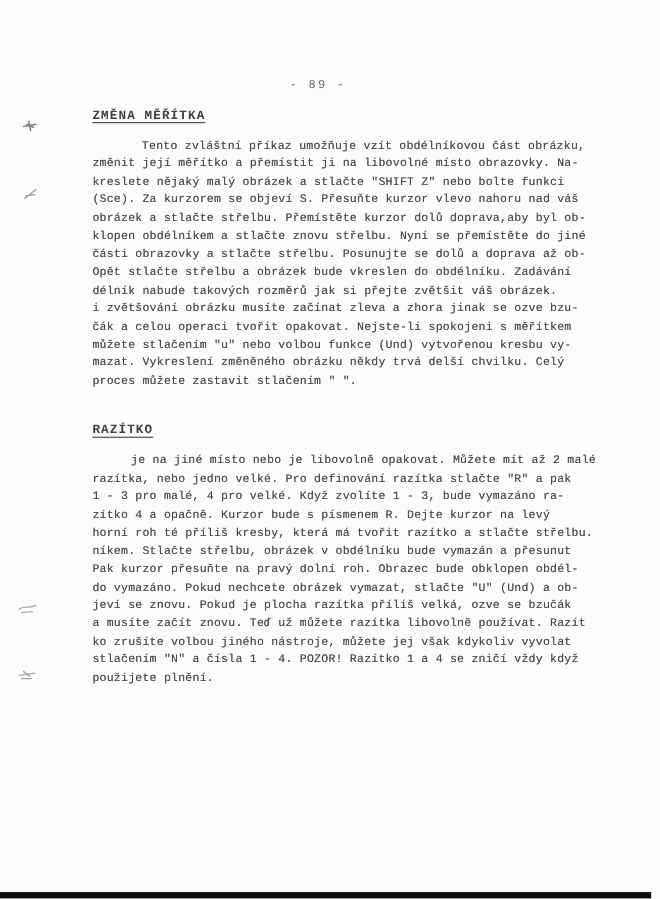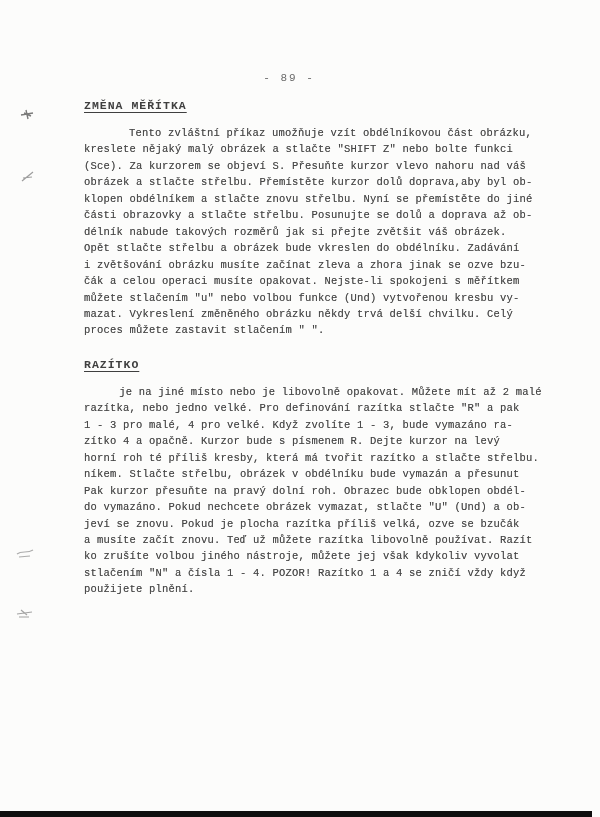--- a/index.html
+++ b/index.html
@@ -37,21 +37,21 @@
   }
   .section h2 {
     margin: 0 0 13px 0;
     font-size: 11.5px;
     font-weight: bold;
     letter-spacing: 1px;
     text-decoration: underline;
     text-underline-offset: 3px;
     color: #3f3f3f;
   }
-  .section + .section { margin-top: 19px; }
+  .section + .section { margin-top: 30px; }
   .para { margin: 0 0 16px 0; }
   .para .line {
     font-size: 10.5px;
     line-height: 16.45px;
     white-space: pre;
     letter-spacing: 0.2px;
     text-shadow: 0 0 0.5px rgba(70,70,70,0.55);
   }
   .para .line:first-child { text-indent: 33px; text-align: center; }
   .margin-mark {
@@ -75,29 +75,30 @@
 <div class="paper">
 
   <div class="pagenum">- 89 -</div>
 
   <div class="content">
 
     <div class="section">
       <h2>ZMĚNA MĚŘÍTKA</h2>
       <div class="para">
           <div class="line">Tento zvláštní příkaz umožňuje vzít obdélníkovou část obrázku,</div>
+          <div class="line">změnit její měřítko a přemístit ji na libovolné místo obrazovky. Na-</div>
           <div class="line">kreslete nějaký malý obrázek a stlačte "SHIFT Z" nebo bolte funkci</div>
           <div class="line">(Sce). Za kurzorem se objeví S. Přesuňte kurzor vlevo nahoru nad váš</div>
           <div class="line">obrázek a stlačte střelbu. Přemístěte kurzor dolů doprava,aby byl ob-</div>
           <div class="line">klopen obdélníkem a stlačte znovu střelbu. Nyní se přemístěte do jiné</div>
           <div class="line">části obrazovky a stlačte střelbu. Posunujte se dolů a doprava až ob-</div>
+          <div class="line">Opět stlačte střelbu a obrázek bude vkreslen do obdélníku. Zadávání</div>
           <div class="line">délník nabude takových rozměrů jak si přejte zvětšit váš obrázek.</div>
-          <div class="line">Opět stlačte střelbu a obrázek bude vkreslen do obdélníku. Zadávání</div>
           <div class="line">i zvětšování obrázku musíte začínat zleva a zhora jinak se ozve bzu-</div>
-          <div class="line">čák a celou operaci musíte opakovat. Nejste-li spokojeni s měřítkem</div>
+          <div class="line">čák a celou operaci tvořit opakovat. Nejste-li spokojeni s měřítkem</div>
           <div class="line">můžete stlačením "u" nebo volbou funkce (Und) vytvořenou kresbu vy-</div>
           <div class="line">mazat. Vykreslení změněného obrázku někdy trvá delší chvilku. Celý</div>
           <div class="line">proces můžete zastavit stlačením " ".</div>
         </div>
     </div>
 
     <div class="section">
       <h2>RAZÍTKO</h2>
       <div class="para">
           <div class="line">je na jiné místo nebo je libovolně opakovat. Můžete mít až 2 malé</div>

